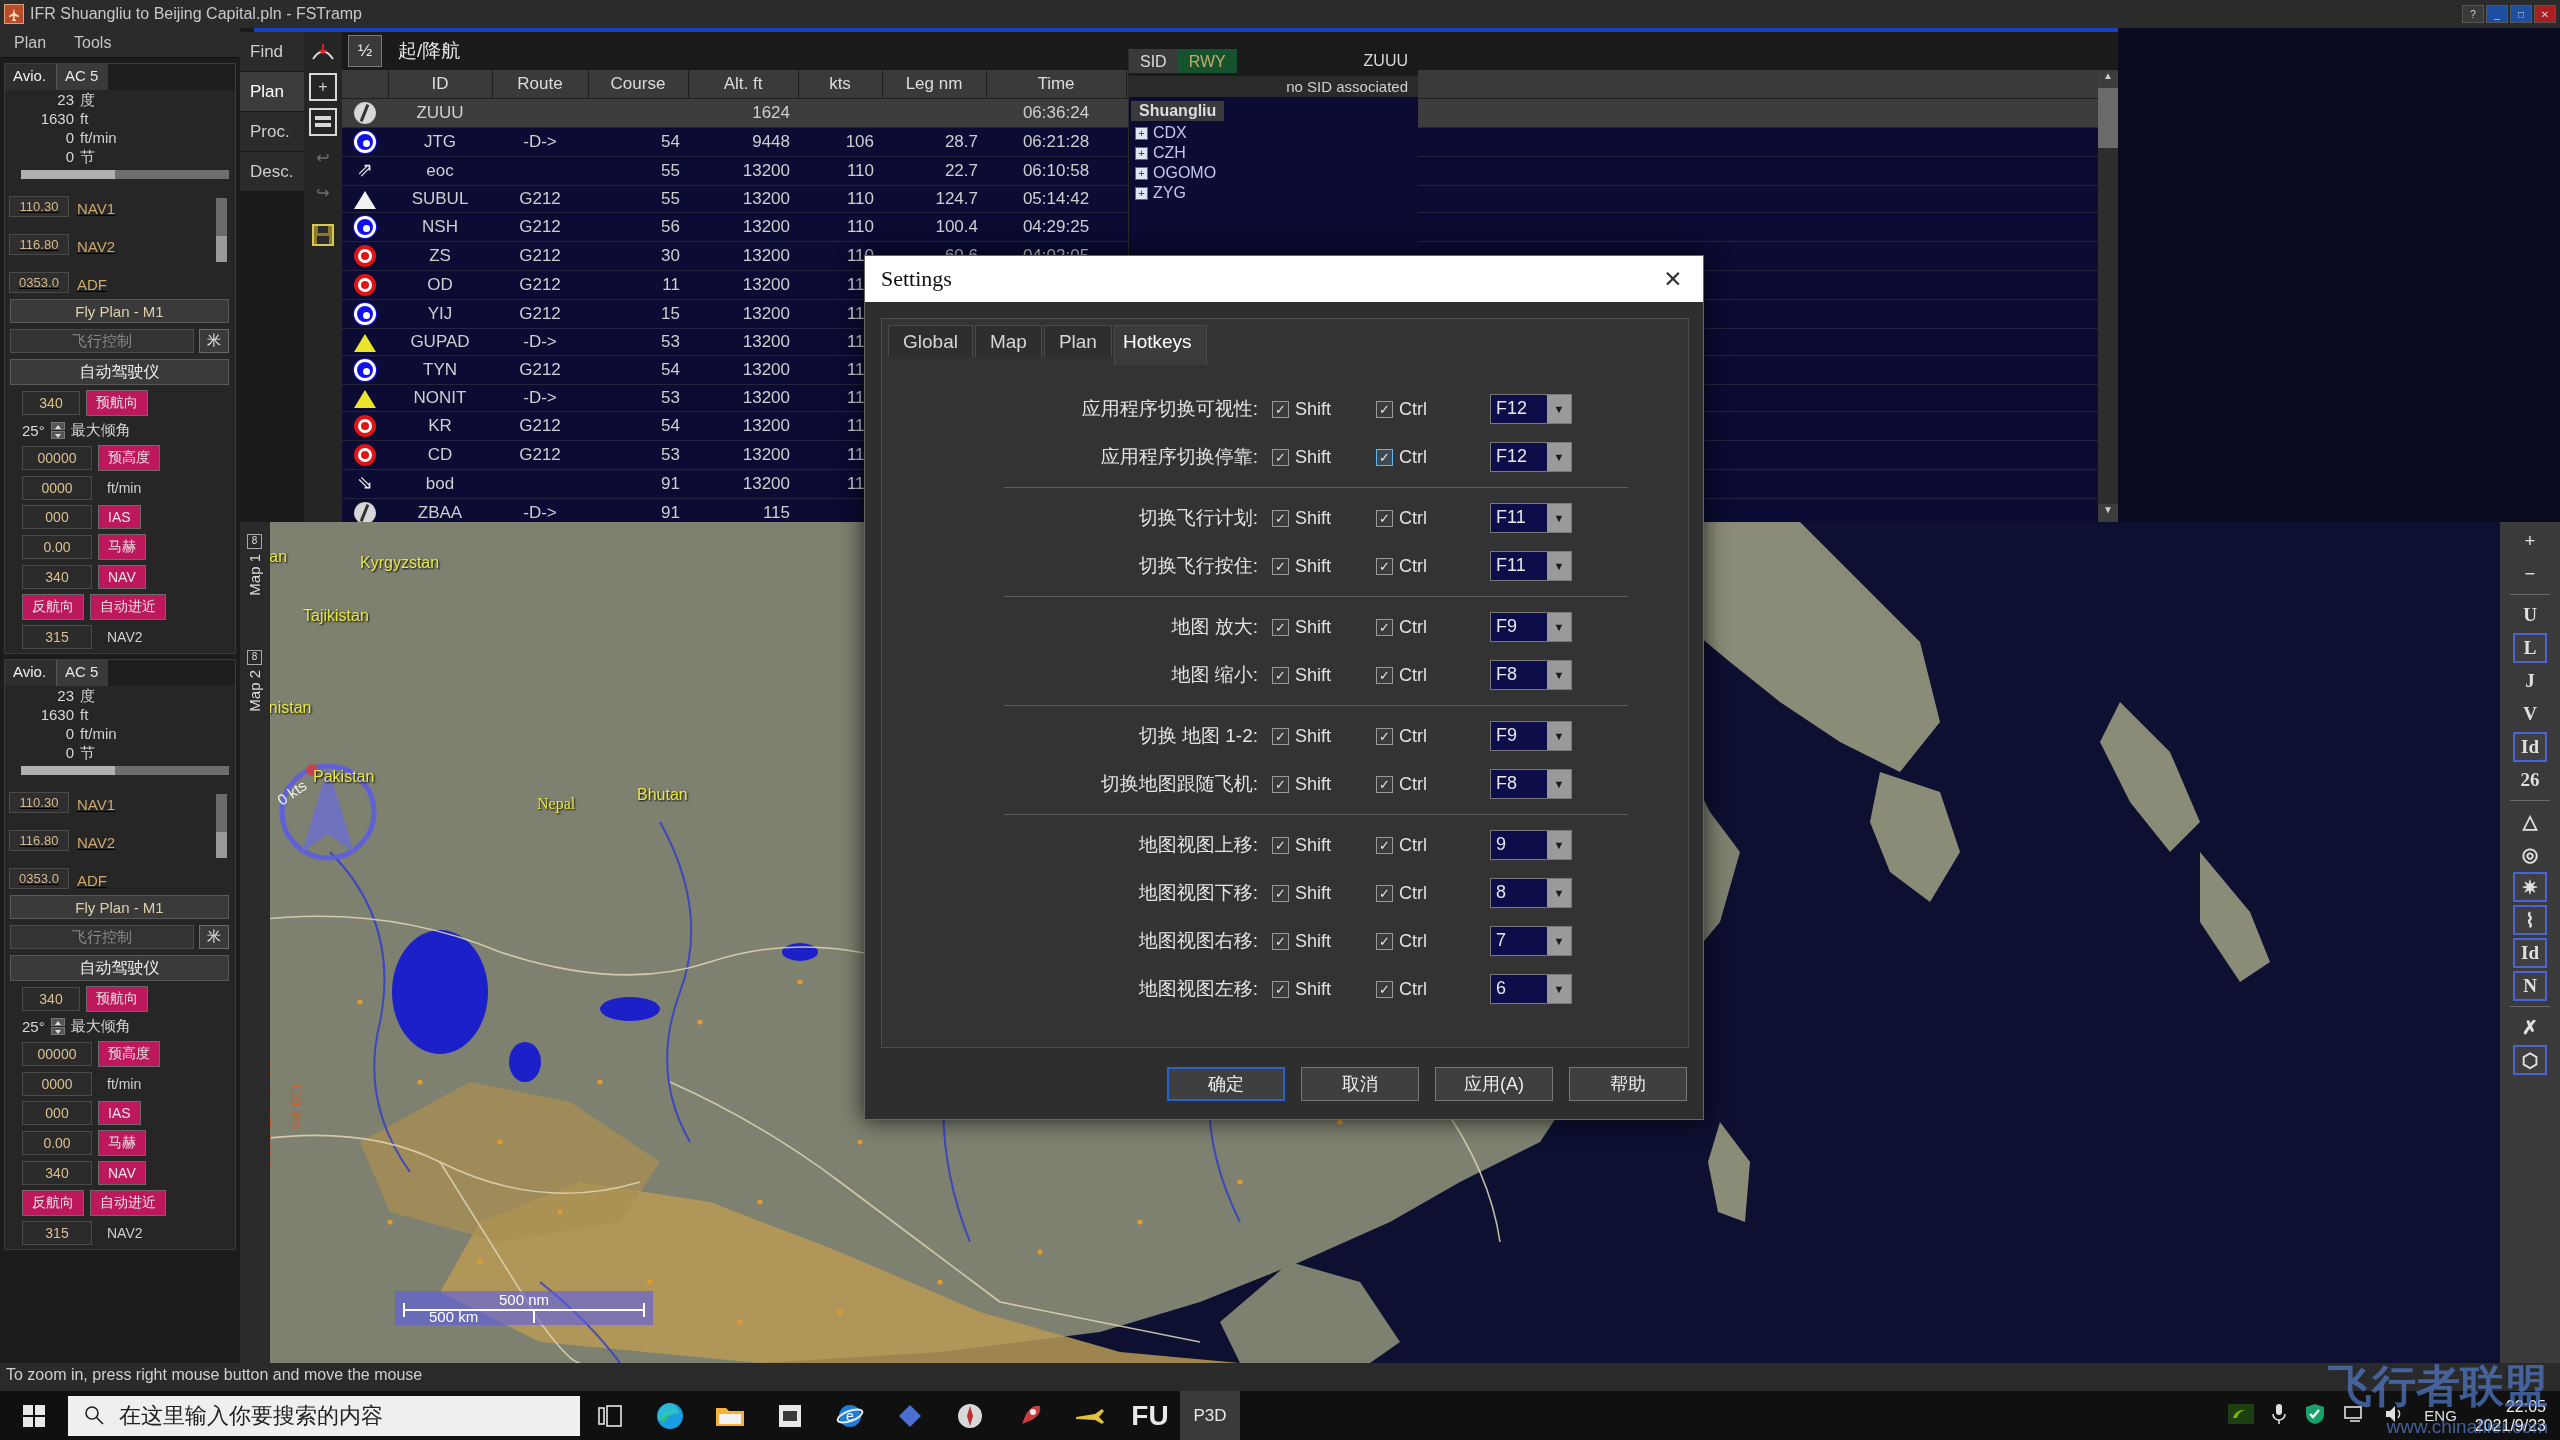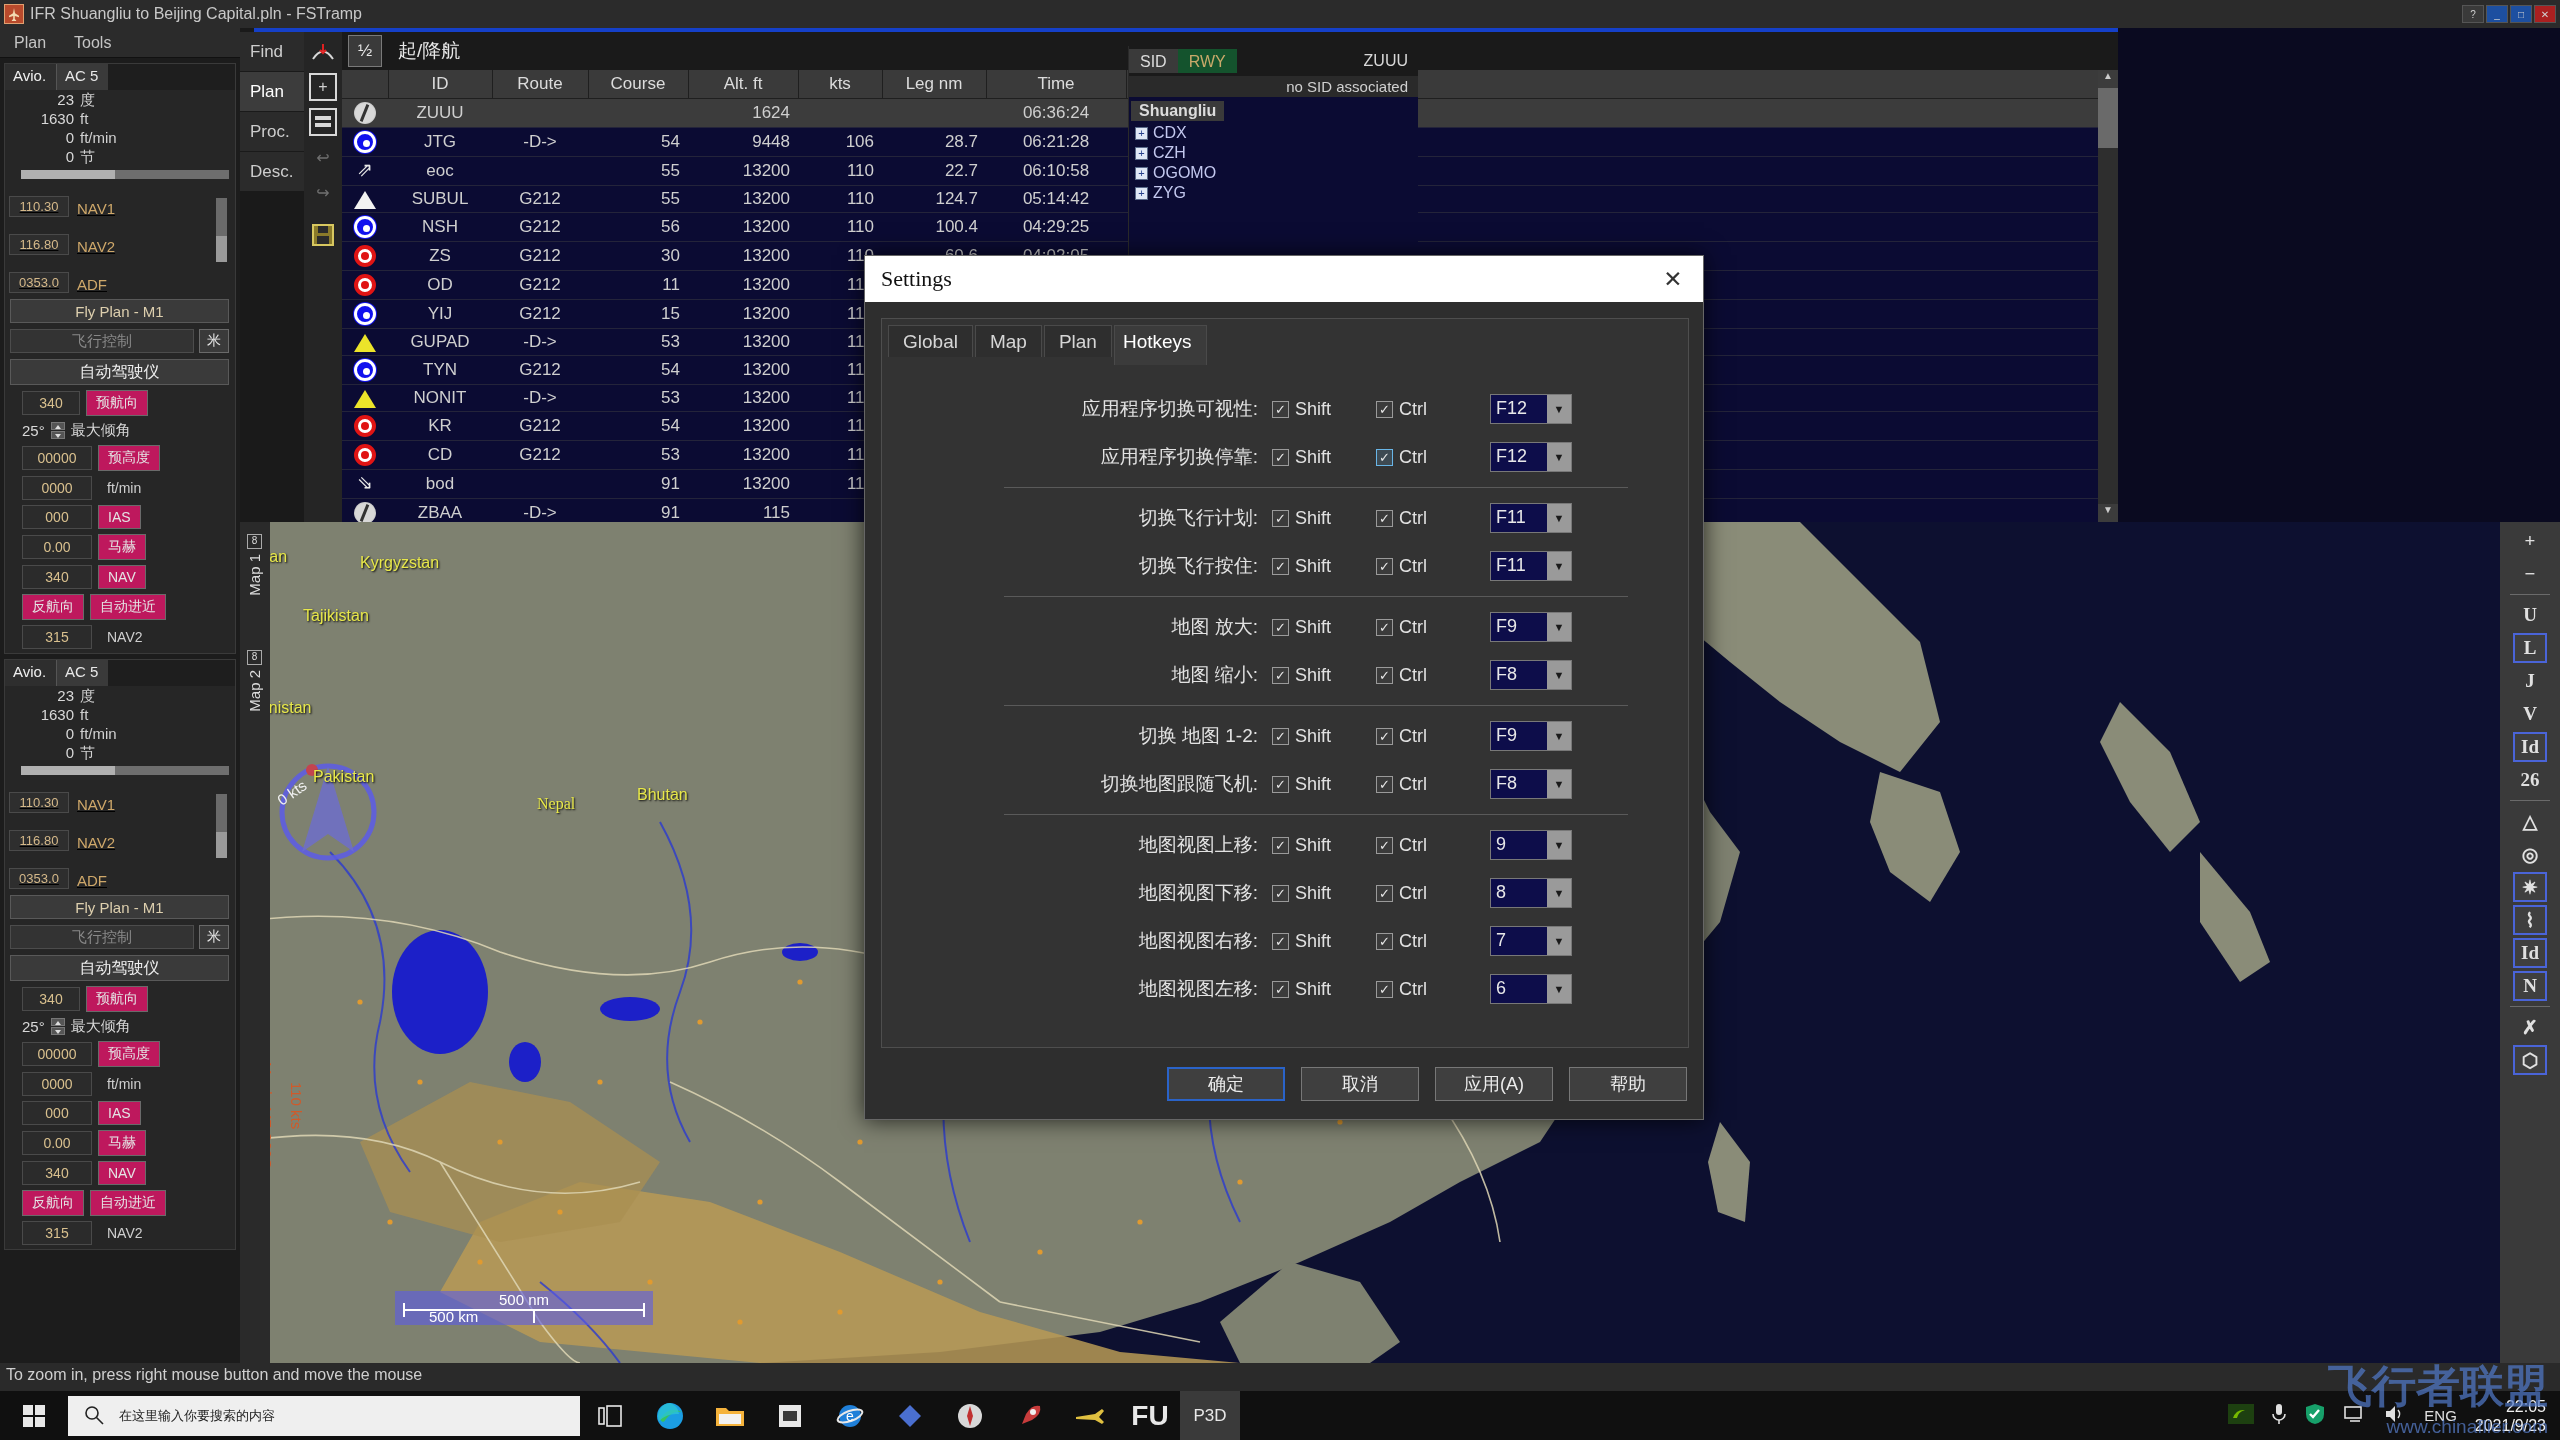--- a/index.html
+++ b/index.html
@@ -219,21 +219,21 @@
 
   
   .taskbar { position:absolute; left:0; top:1391px; width:2560px; height:49px;
     background:#101010; display:flex; align-items:center; }
   .startbtn { width:68px; height:49px; display:flex; align-items:center; justify-content:center; }
   .winlogo { width:22px; height:22px; display:grid; grid-template-columns:1fr 1fr;
     grid-template-rows:1fr 1fr; gap:2px; }
   .winlogo i { background:#e8e8e8; display:block; }
   .searchbox { width:512px; height:40px; background:#efefef; display:flex;
     align-items:center; padding-left:16px; gap:14px; }
-  .searchbox .ph { color:#222; font-size:13px; }
+  .searchbox .ph { color:#222; font-size:22px; }
   .tbicon { width:60px; height:49px; display:flex; align-items:center; justify-content:center;
     font-size:22px; }
   .tray { margin-left:auto; display:flex; align-items:center; gap:18px; padding-right:14px;
     color:#e0e0e0; font-size:15px; }
   .clock { text-align:right; line-height:19px; font-size:16px; color:#f0f0f0; }
   .watermark { position:absolute; right:12px; bottom:2px; pointer-events:none;
     color:rgba(80,120,200,.72); font-size:44px; font-weight:bold; white-space:nowrap; }
   .watermark small { display:block; font-size:19px; font-weight:normal; text-align:right;
     color:rgba(90,130,210,.7); }
 </style>

